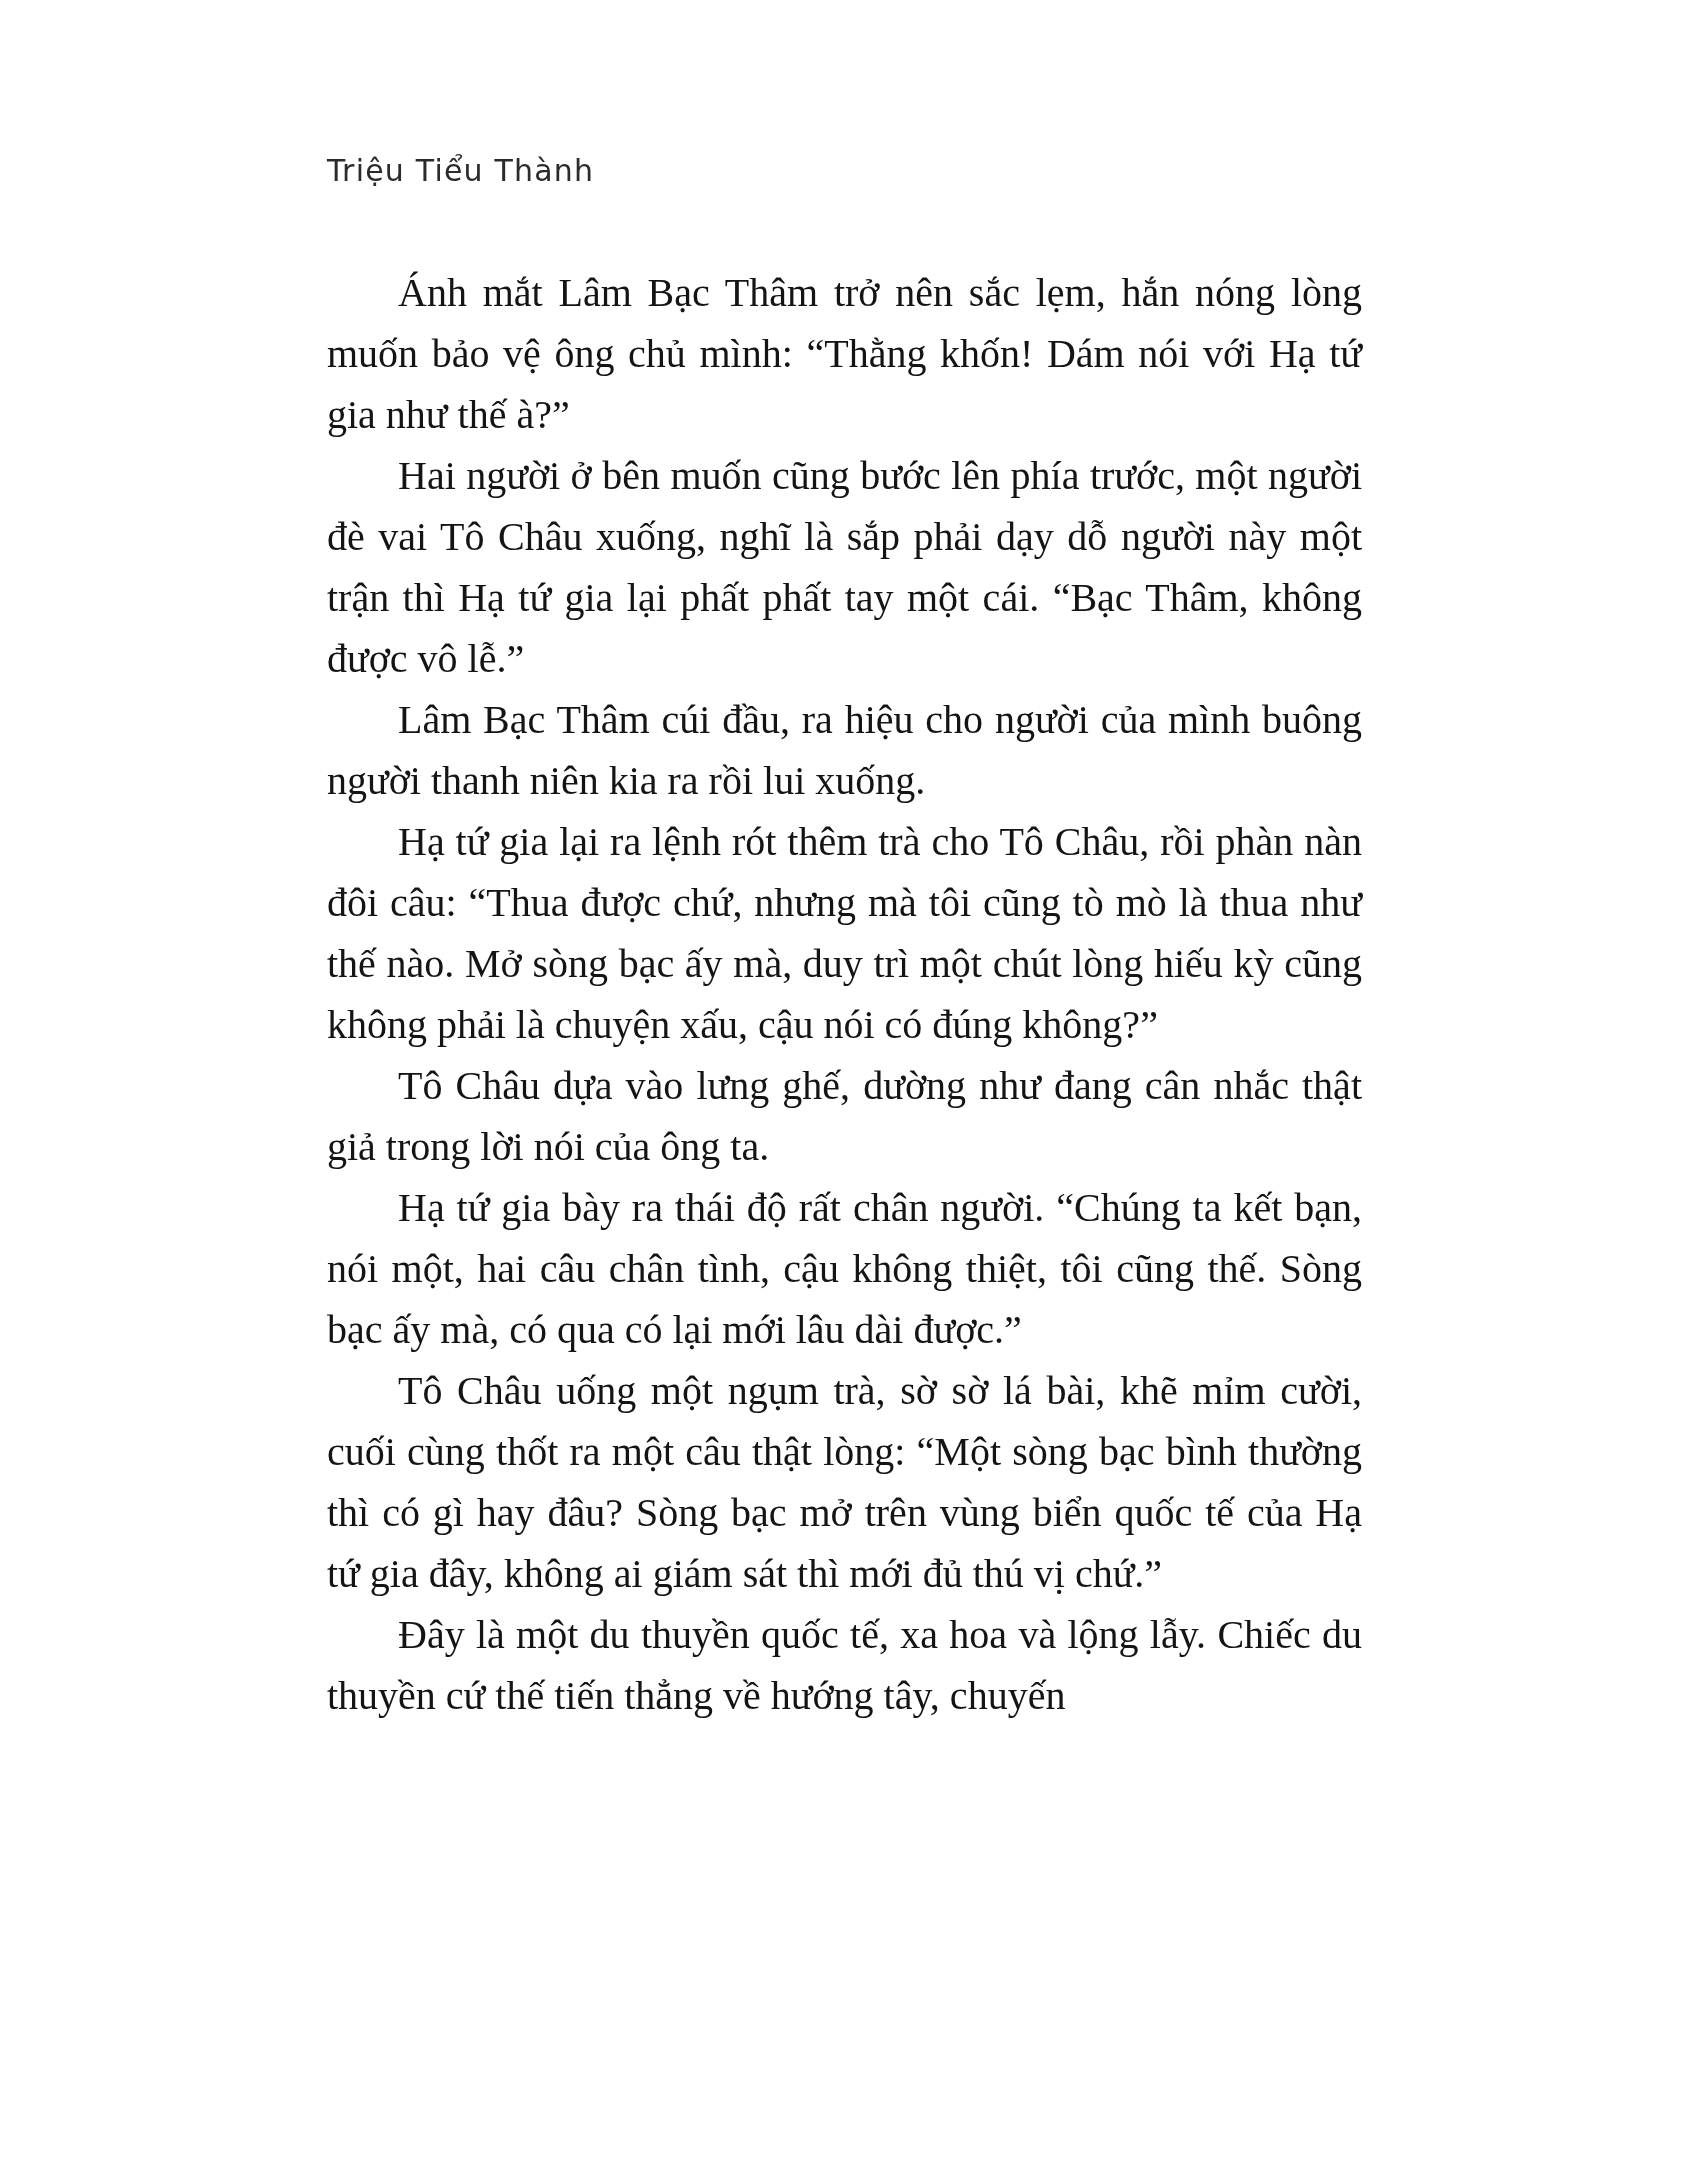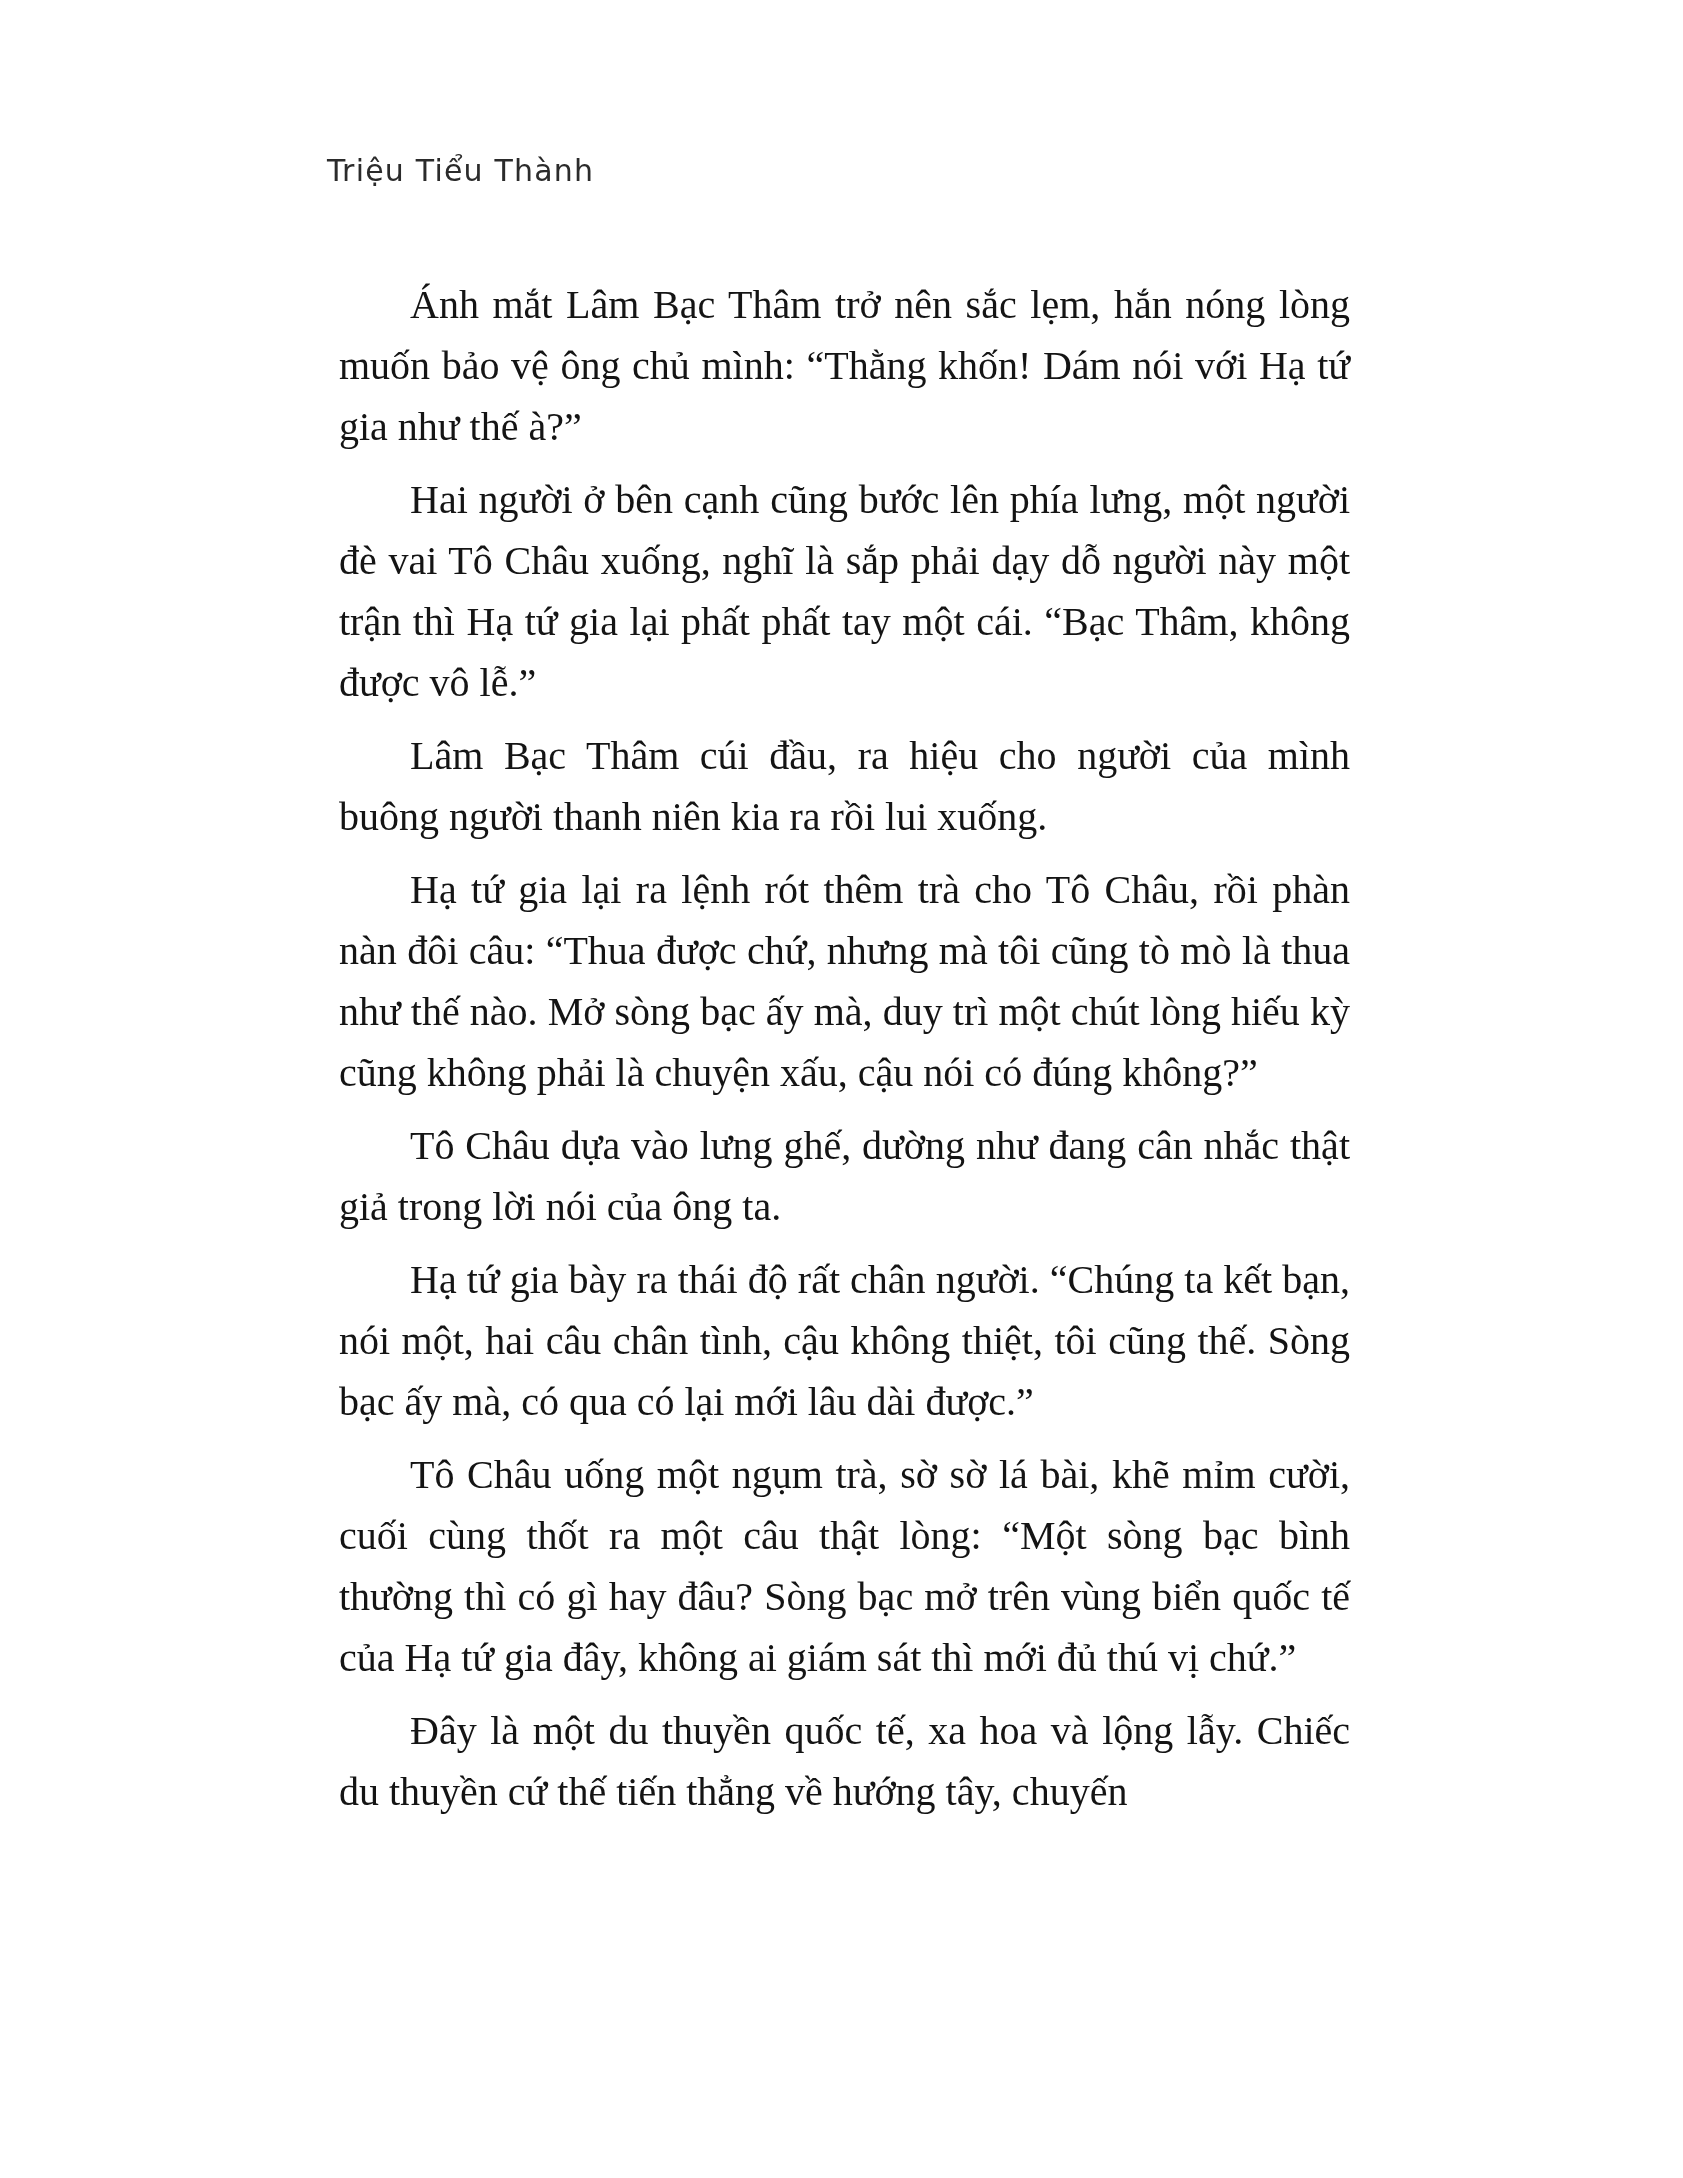--- a/index.html
+++ b/index.html
@@ -30,21 +30,21 @@
     color: #2b2b2b;
     white-space: nowrap;
   }
   .body-text {
     position: absolute;
     top: 262px;
     left: 327px;
     width: 1035px;
   }
   .body-text p {
-    margin: 12px;
+    margin: 0;
     text-indent: 71px;
     text-align: justify;
     font-size: 40px;
     line-height: 61px;
     color: #141414;
     -webkit-hyphens: none;
     hyphens: none;
   }
   .page-number {
     position: absolute;
@@ -59,21 +59,21 @@
 </style>
 </head>
 <body>
 
 <div class="page">
 
   <div class="running-head">Triệu Tiểu Thành</div>
 
   <div class="body-text">
     <p>Ánh mắt Lâm Bạc Thâm trở nên sắc lẹm, hắn nóng lòng muốn bảo vệ ông chủ mình: “Thằng khốn! Dám nói với Hạ tứ gia như thế à?”</p>
-    <p>Hai người ở bên cạnh cũng bước lên phía lưng, một người đè vai Tô Châu xuống, nghĩ là sắp phải dạy dỗ người này một trận thì Hạ tứ gia lại phất phất tay một cái. “Bạc Thâm, không được vô lễ.”</p>
+    <p>Hai người ở bên muốn cũng bước lên phía trước, một người đè vai Tô Châu xuống, nghĩ là sắp phải dạy dỗ người này một trận thì Hạ tứ gia lại phất phất tay một cái. “Bạc Thâm, không được vô lễ.”</p>
     <p>Lâm Bạc Thâm cúi đầu, ra hiệu cho người của mình buông người thanh niên kia ra rồi lui xuống.</p>
     <p>Hạ tứ gia lại ra lệnh rót thêm trà cho Tô Châu, rồi phàn nàn đôi câu: “Thua được chứ, nhưng mà tôi cũng tò mò là thua như thế nào. Mở sòng bạc ấy mà, duy trì một chút lòng hiếu kỳ cũng không phải là chuyện xấu, cậu nói có đúng không?”</p>
     <p>Tô Châu dựa vào lưng ghế, dường như đang cân nhắc thật giả trong lời nói của ông ta.</p>
     <p>Hạ tứ gia bày ra thái độ rất chân người. “Chúng ta kết bạn, nói một, hai câu chân tình, cậu không thiệt, tôi cũng thế. Sòng bạc ấy mà, có qua có lại mới lâu dài được.”</p>
     <p>Tô Châu uống một ngụm trà, sờ sờ lá bài, khẽ mỉm cười, cuối cùng thốt ra một câu thật lòng: “Một sòng bạc bình thường thì có gì hay đâu? Sòng bạc mở trên vùng biển quốc tế của Hạ tứ gia đây, không ai giám sát thì mới đủ thú vị chứ.”</p>
     <p>Đây là một du thuyền quốc tế, xa hoa và lộng lẫy. Chiếc du thuyền cứ thế tiến thẳng về hướng tây, chuyến</p>
   </div>
 
 
 </div>

